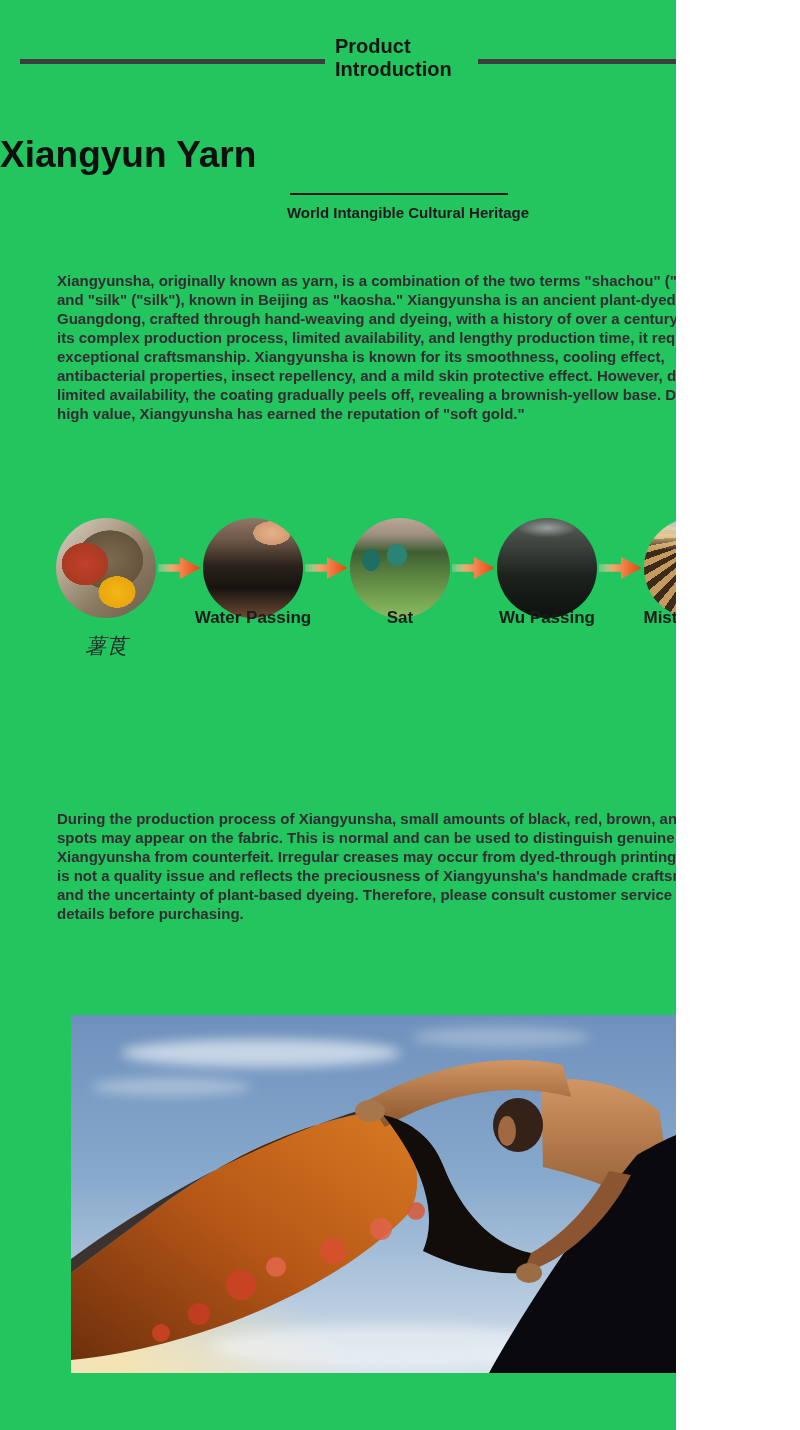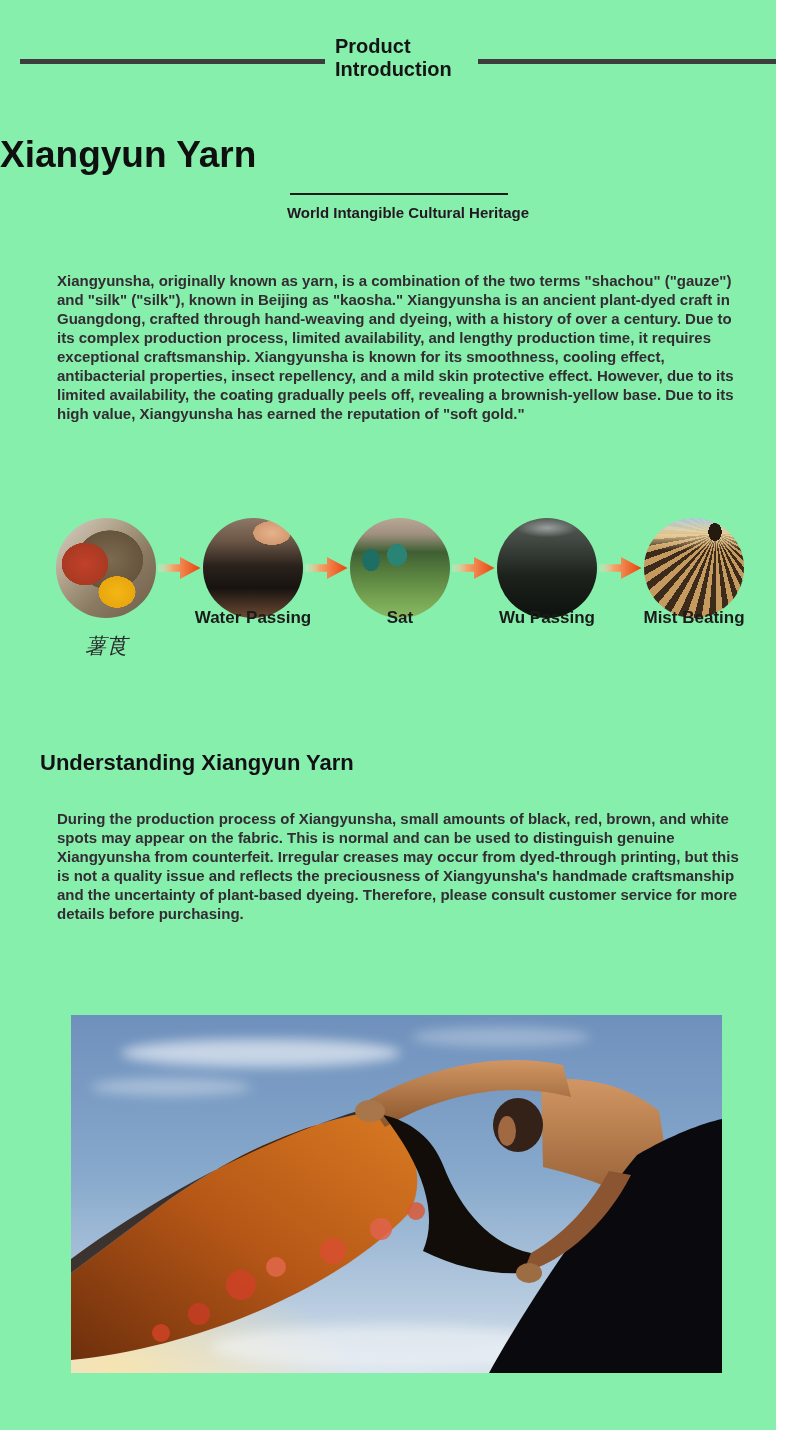--- a/index.html
+++ b/index.html
@@ -1,16 +1,16 @@
 <!DOCTYPE html>
 <html><head>
 <meta charset="utf-8">
 <style>
   html,body{margin:0;padding:0;background:#ffffff;}
-  .page{position:relative;width:776px;height:1430px;background:#86efac;overflow:hidden;
+  .page{position:relative;width:676px;height:1430px;background:#22c55e;overflow:hidden;
         font-family:"Liberation Sans",sans-serif;color:#1c1c1c;}
 
   
   .hdr-bar{position:absolute;height:5px;background:#3d3d3d;top:59px;}
   .hdr-bar.left{left:20px;width:305px;}
   .hdr-bar.right{left:478px;width:300px;}
   .hdr-title{position:absolute;left:335px;top:35px;font-size:20px;line-height:23px;
              font-weight:bold;color:#151515;letter-spacing:0;}
 
   
@@ -108,21 +108,20 @@
         <polygon points="0,13 30,13 30,3 58,18 30,33 30,23 0,23" fill="url(#agrad)"></polygon>
       </svg>
 
     <div class="step-label cjk" style="left:31px">薯莨</div>
     <div class="step-label" style="left:178px">Water Passing</div>
     <div class="step-label" style="left:325px">Sat</div>
     <div class="step-label" style="left:472px">Wu Passing</div>
     <div class="step-label" style="left:619px">Mist Beating</div>
   </div>
 
-  <div style="position:absolute;left:40px;top:750px;font-size:22px;font-weight:bold;color:#151015;">Understanding Xiangyun Yarn</div>
   <div class="para p2">During the production process of Xiangyunsha, small amounts of black, red, brown, and white spots may appear on the fabric. This is normal and can be used to distinguish genuine Xiangyunsha from counterfeit. Irregular creases may occur from dyed-through printing, but this is not a quality issue and reflects the preciousness of Xiangyunsha's handmade craftsmanship and the uncertainty of plant-based dyeing. Therefore, please consult customer service for more details before purchasing.</div>
 
   <svg class="photo" viewBox="0 0 651 358">
     <defs>
       <linearGradient id="skyg" x1="0" y1="0" x2="0" y2="1">
         <stop offset="0" stop-color="#6e90bc"></stop>
           <stop offset="0.45" stop-color="#87a9cc"></stop>
         <stop offset="0.8" stop-color="#b7cbdf"></stop>
           <stop offset="1" stop-color="#d8e2ec"></stop>
       </linearGradient>

